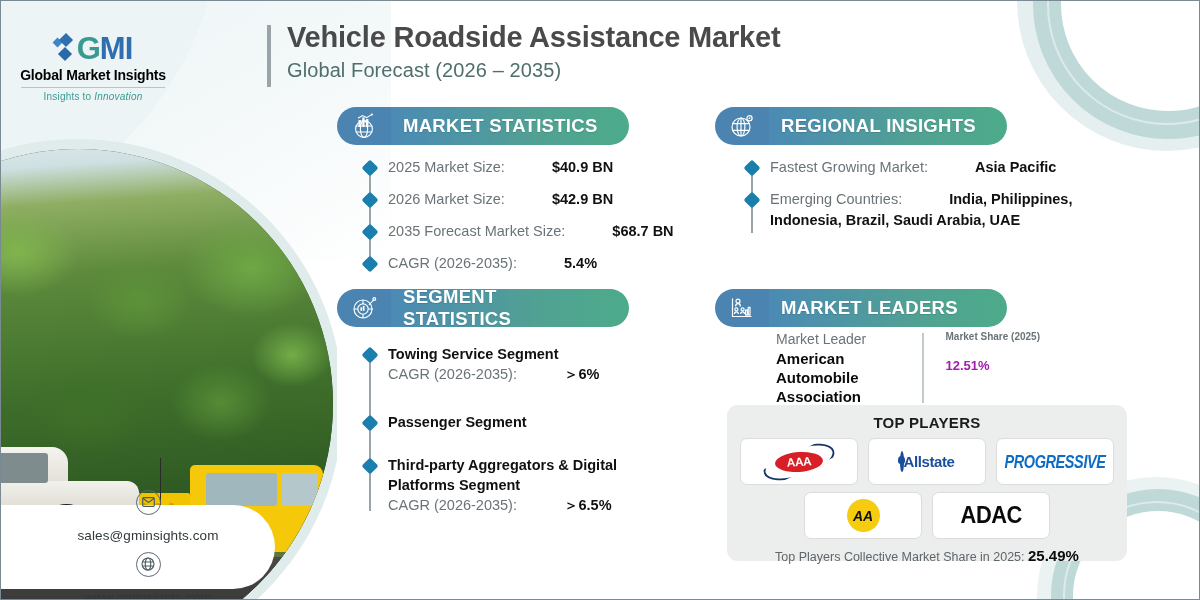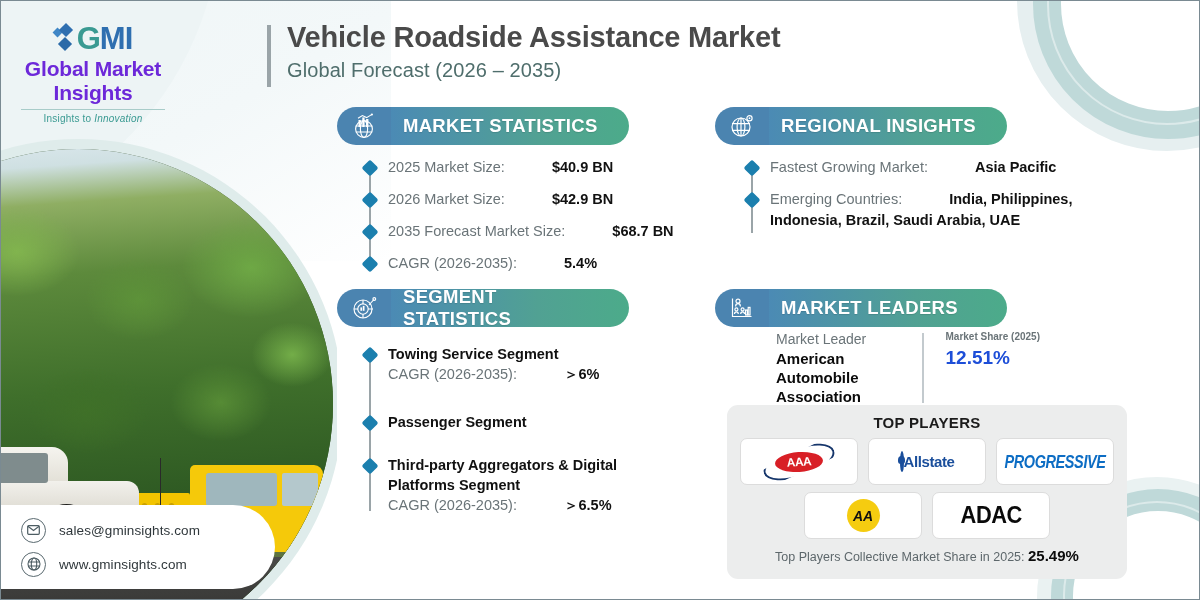--- a/index.html
+++ b/index.html
@@ -105,36 +105,36 @@
     background:#20201e; border-radius:50%; } .suv-wheel.w2{ left:66%; }
   .suv-wheel::after{ content:""; position:absolute; inset:26%; background:#8d8d8d; border-radius:50%; }
 
   
   .contact{
     position:absolute; left:-26px; bottom:10px; width:300px; height:84px;
     background:#ffffff; border-radius:0 46px 46px 0; z-index:6;
     display:flex; flex-direction:column; justify-content:center; gap:9px;
     padding-left:46px;
   }
-  .contact-row{ display:flex; align-items:center; gap:13px; }
+  .contact-row{ display:flex; align-items:center; gap:13px;flex-direction:column; }
   .c-ic{ width:25px; height:25px; border:1.6px solid #5a6a70; border-radius:50%;
     display:flex; align-items:center; justify-content:center; color:#4d5d63; flex:none; }
   .c-tx{ font-size:13.5px; color:#30383c; letter-spacing:.1px; }
 
   
-  .logo{ position:absolute; left:12px; top:22px; width:160px; z-index:5; text-align:center; }
+  .logo{ position:absolute; left:12px; top:32px; width:160px; z-index:5; text-align:center; }
   .logo-top{ display:flex; align-items:center; justify-content:center; gap:3px; }
   .logo-dia{ position:relative; width:20px; height:30px; }
   .logo-dia span{ position:absolute; background:#2e73b8; transform:rotate(45deg); }
   .logo-dia span:nth-child(1){ width:7px;height:7px; left:0; top:5px; background:#3f86c6; }
   .logo-dia span:nth-child(2){ width:10px;height:10px; left:7px; top:1px; background:#2f6fb0; }
   .logo-dia span:nth-child(3){ width:10px;height:10px; left:6px; top:15px; background:#2b6aa8; }
   .logo-gmi{ font-size:31px; font-weight:bold; letter-spacing:-1px; line-height:1; }
   .logo-gmi .g{ color:#3a9a92; } .logo-gmi .m{ color:#2f6fb0; }
-  .logo-name{ font-size:21px; font-weight:bold; color:#6d28d9; margin-top:3px; letter-spacing:-.2px; }
+  .logo-name{ font-size:14px; font-weight:bold; color:#000000; margin-top:3px; letter-spacing:-.2px; }
   .logo-rule{ height:1px; background:#a8ccc9; margin:4px 8px 3px; }
   .logo-tag{ font-size:10px; color:#3a9a92; letter-spacing:.2px; }
   .logo-tag em{ font-style:italic; }
 
   
   .title-wrap{ position:absolute; left:266px; top:20px; z-index:5; padding-left:20px; }
   .title-bar{ position:absolute; left:0; top:4px; width:4px; height:62px; background:#9aa4a8; }
   .title-main{ font-size:29px; font-weight:bold; color:#4a4a4a; letter-spacing:-.2px; line-height:1.15; }
   .title-sub{ font-size:20px; color:#4f6e6c; margin-top:5px; letter-spacing:.1px; }
 
@@ -163,25 +163,25 @@
   .btext b{ color:#111; font-weight:bold;margin-left:43px; }
   .btitle{ font-size:14.5px; color:#111; font-weight:bold; line-height:1.4; }
 
   
   .leader{ position:absolute; left:775px; top:330px; display:flex; z-index:5; }
   .ld-left{ width:128px; }
   .ld-lab{ font-size:14px; color:#6a7478; }
   .ld-val{ font-size:15px; color:#0b0b0b; font-weight:bold; line-height:1.28; margin-top:2px; }
   .ld-div{ width:1.5px; background:#c3cace; margin:2px 22px 4px 18px; }
   .ld-right .ld-lab{ font-size:10px;font-weight:bold; }
-  .ld-right .ld-num{ font-size:19px; font-weight:bold; color:#1d4ed8; margin-top:5px; }
+  .ld-right .ld-num{ font-size:13px; font-weight:bold; color:#a21caf; margin-top:16px; }
 
   
   .players{
-    position:absolute; left:726px; top:404px; width:400px; height:174px;
+    position:absolute; left:726px; top:404px; width:400px; height:156px;
     background:#eceded; border-radius:11px; z-index:5; padding:9px 12px 8px;
   }
   .pl-title{ text-align:center; font-size:15px; font-weight:bold; color:#1b1b1b; letter-spacing:.3px; }
   .pl-row{ display:flex; justify-content:center; gap:10px; margin-top:7px; }
   .pl-card{ background:#fff; border:1px solid #dcdcdc; border-radius:7px;
     height:47px; display:flex; align-items:center; justify-content:center; }
   .pl-row.r1 .pl-card{ width:118px; }
   .pl-row.r2 .pl-card{ width:118px; }
   .pl-foot{ text-align:center; font-size:12.5px; color:#5d676b; margin-top:8px; }
   .pl-foot b{ color:#0b0b0b; font-size:15px; }

